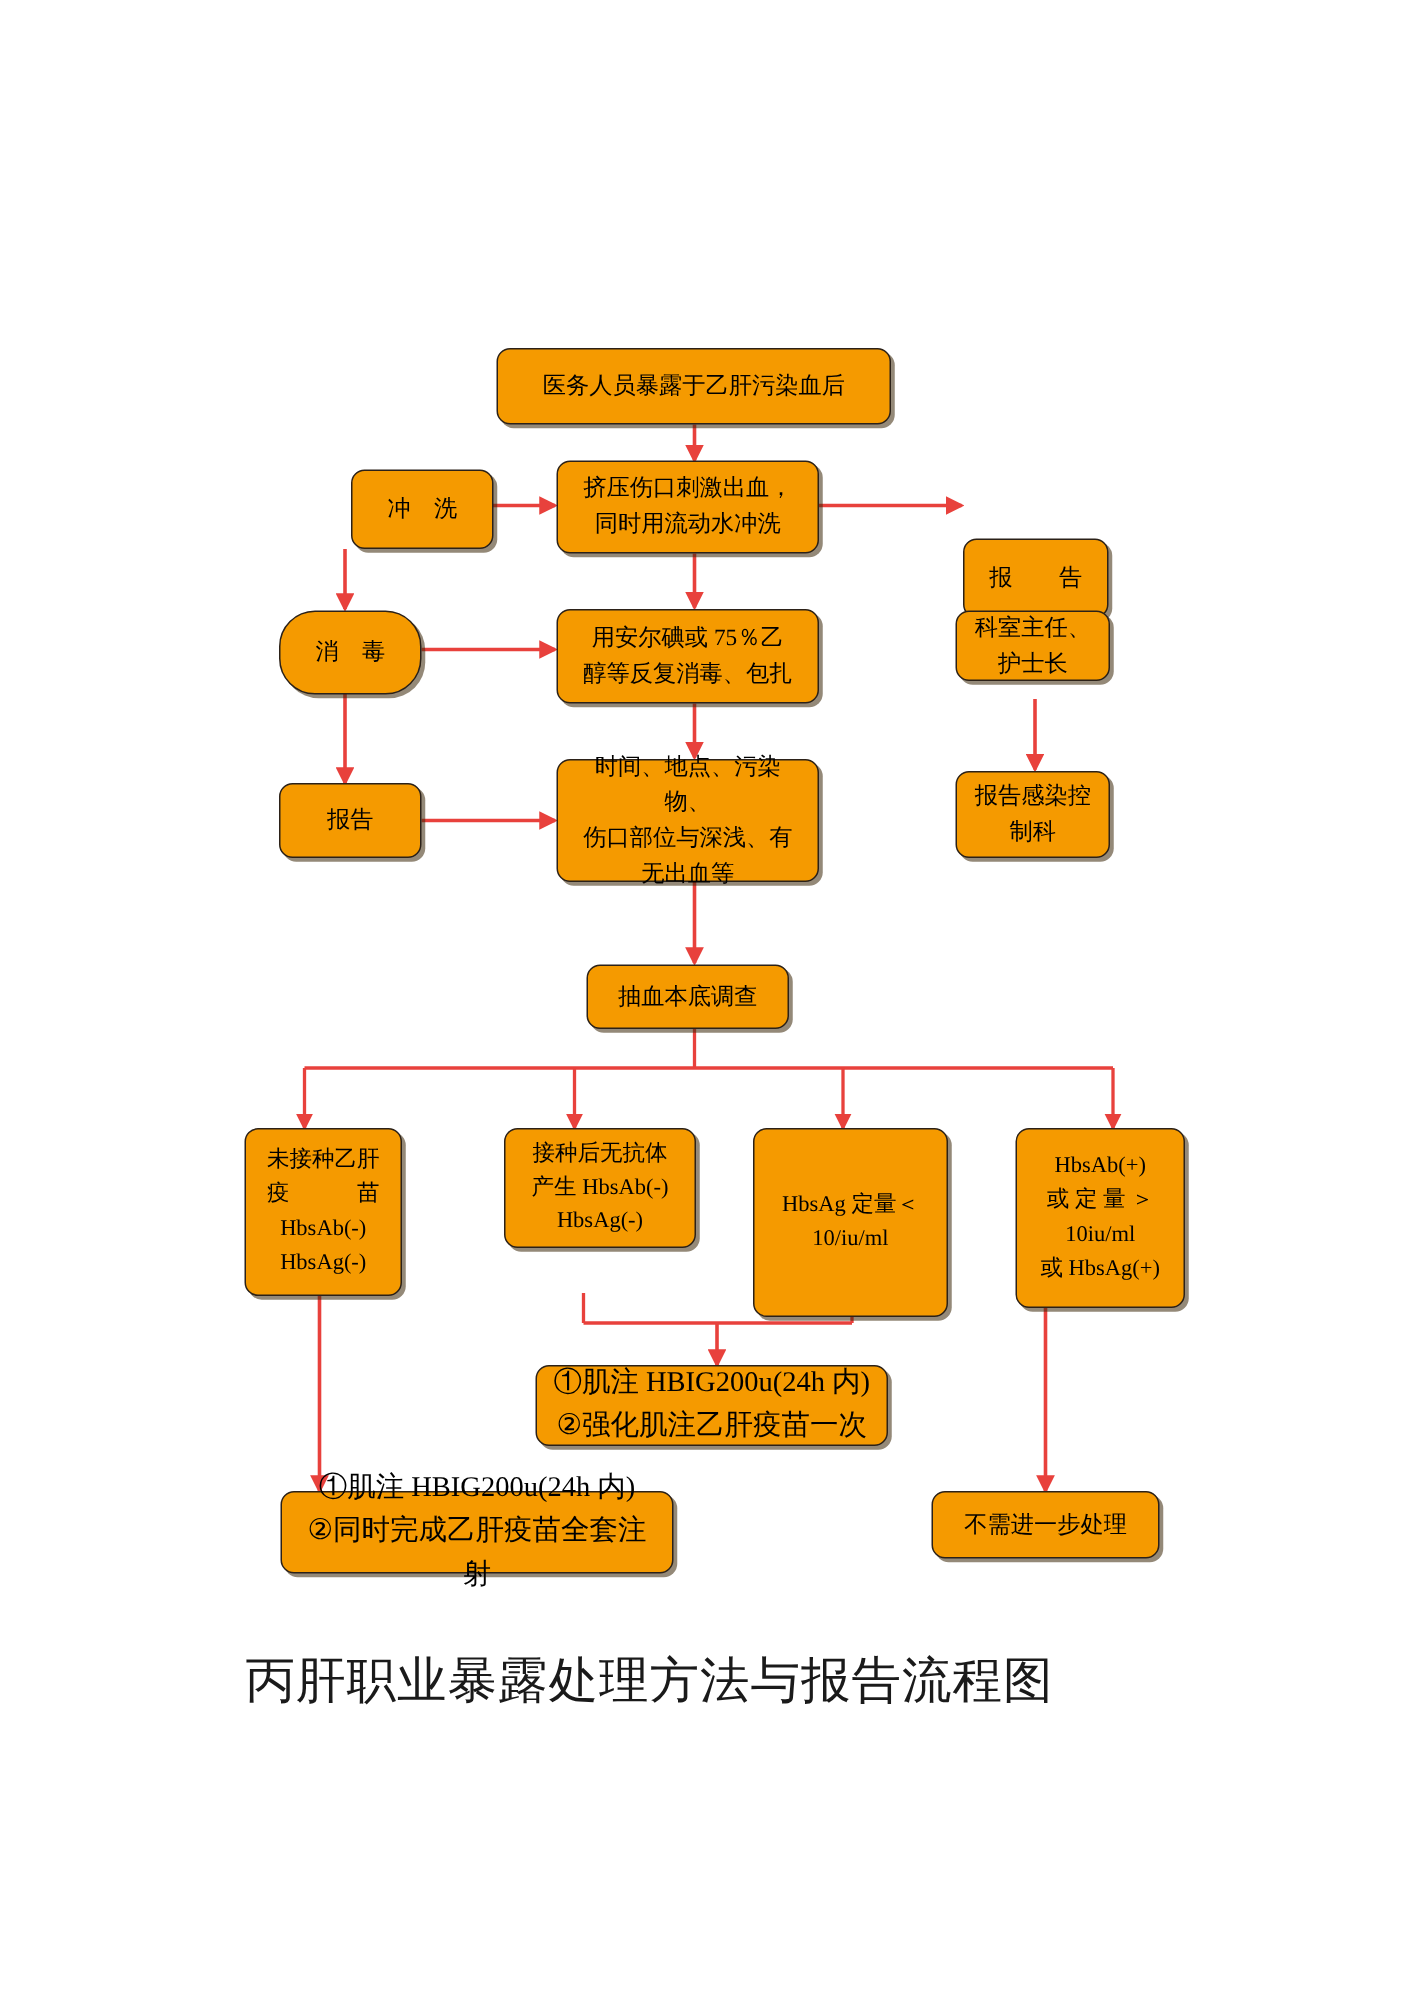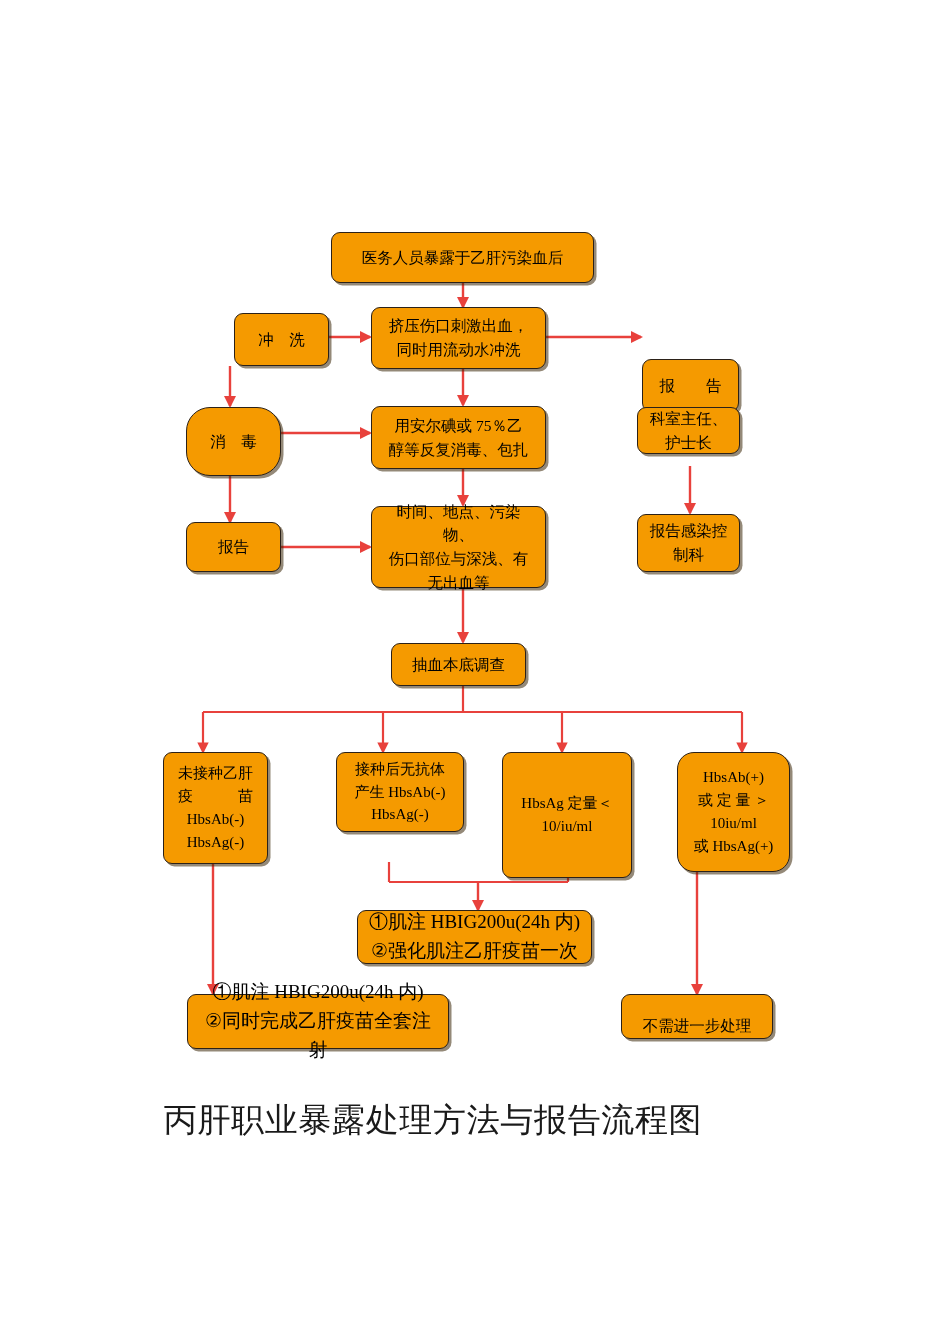--- a/index.html
+++ b/index.html
@@ -131,21 +131,21 @@
   </svg>
 
   <div class="node c-center fs15b" style="left:331px; top:232px; width:263px; height:51px;">
     <span class="txt">医务人员暴露于乙肝污染血后</span>
   </div>
 
   <div class="node c-center fs15b" style="left:186px; top:313px; width:95px; height:53px;margin-left:48px;">
     <span class="txt">冲　洗</span>
   </div>
 
-  <div class="node c-center fs15b" style="left:186px; top:407px; width:95px; height:69px;border-radius:24px;">
+  <div class="node c-center fs15b" style="left:186px; top:407px; width:95px; height:56px;border-radius:24px;">
     <span class="txt">消　毒</span>
   </div>
 
   <div class="node c-center fs15b" style="left:186px; top:522px; width:95px; height:50px;">
     <span class="txt">报告</span>
   </div>
 
   <div class="node c-left fs15b" style="left:371px; top:307px; width:175px; height:62px;">
     <span class="txt">挤压伤口刺激出血，
 同时用流动水冲洗</span>
@@ -191,36 +191,36 @@
     <span class="txt">接种后无抗体
 产生 HbsAb(-)
 HbsAg(-)</span>
   </div>
 
   <div class="node c-left fs15" style="left:502px; top:752px; width:130px; height:126px;">
     <span class="txt">HbsAg 定量＜
 10/iu/ml</span>
   </div>
 
-  <div class="node c-left fs15" style="left:677px; top:752px; width:113px; height:120px;border-radius:17px;">
+  <div class="node c-left fs15" style="left:677px; top:752px; width:113px; height:120px;">
     <span class="txt">HbsAb(+)
 或 定 量 ＞
 10iu/ml
 或 HbsAg(+)</span>
   </div>
 
   <div class="node c-left fs14" style="left:357px; top:910px; width:235px; height:54px;">
     <span class="txt">①肌注 HBIG200u(24h 内)
 ②强化肌注乙肝疫苗一次</span>
   </div>
 
   <div class="node c-left fs14" style="left:187px; top:994px; width:262px; height:55px;">
     <span class="txt">①肌注 HBIG200u(24h 内)
 ②同时完成乙肝疫苗全套注射</span>
   </div>
 
-  <div class="node c-center fs15b" style="left:621px; top:994px; width:152px; height:45px;justify-content:flex-end;">
+  <div class="node c-center fs15b" style="left:621px; top:994px; width:152px; height:45px;">
     <span class="txt">不需进一步处理</span>
   </div>
 
   <div id="title">丙肝职业暴露处理方法与报告流程图</div>
 
 </div>
 
 </body></html>

